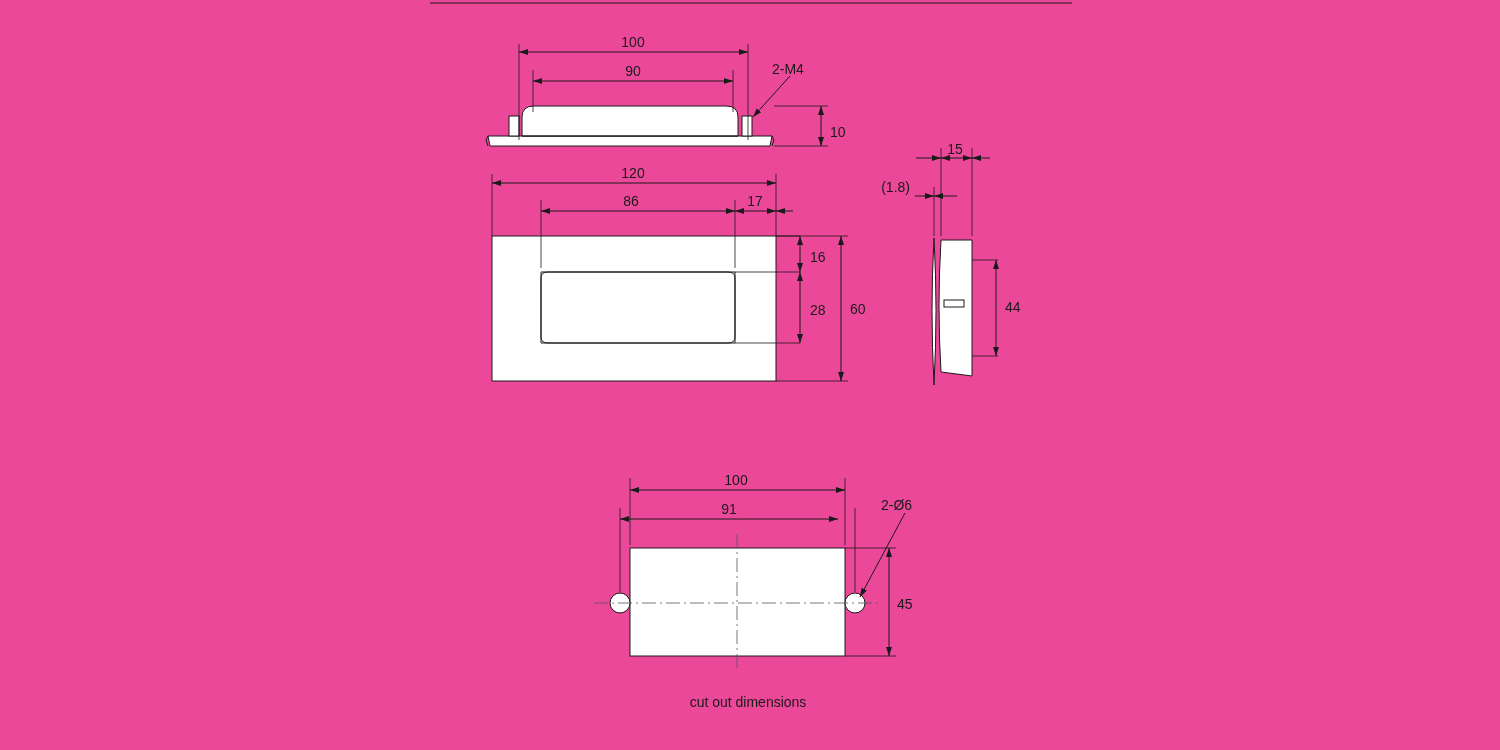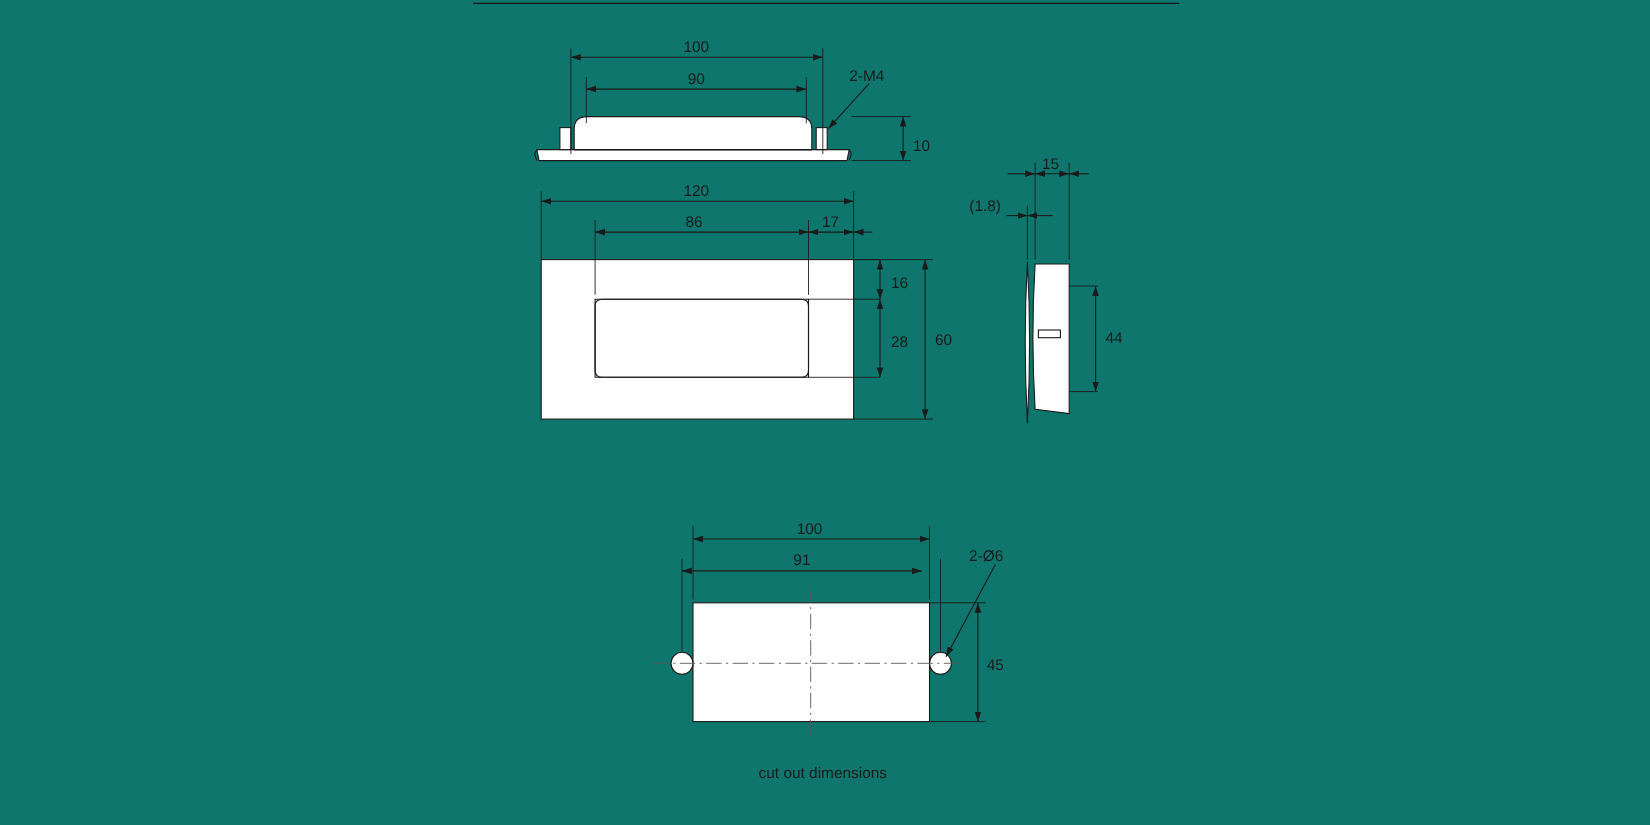--- a/index.html
+++ b/index.html
@@ -4,21 +4,21 @@
 <style>
   html, body {
     margin: 0;
     padding: 0;
     background: #ffffff;
   }
   #stage {
     position: relative;
     width: 1500px;
     height: 750px;
-    background: #0f766e;
+    background: #ec4899;
     font-family: "Liberation Sans", sans-serif;
     overflow: hidden;
   }
   #stage svg {
     position: absolute;
     left: 0;
     top: 0;
     width: 1500px;
     height: 750px;
   }

